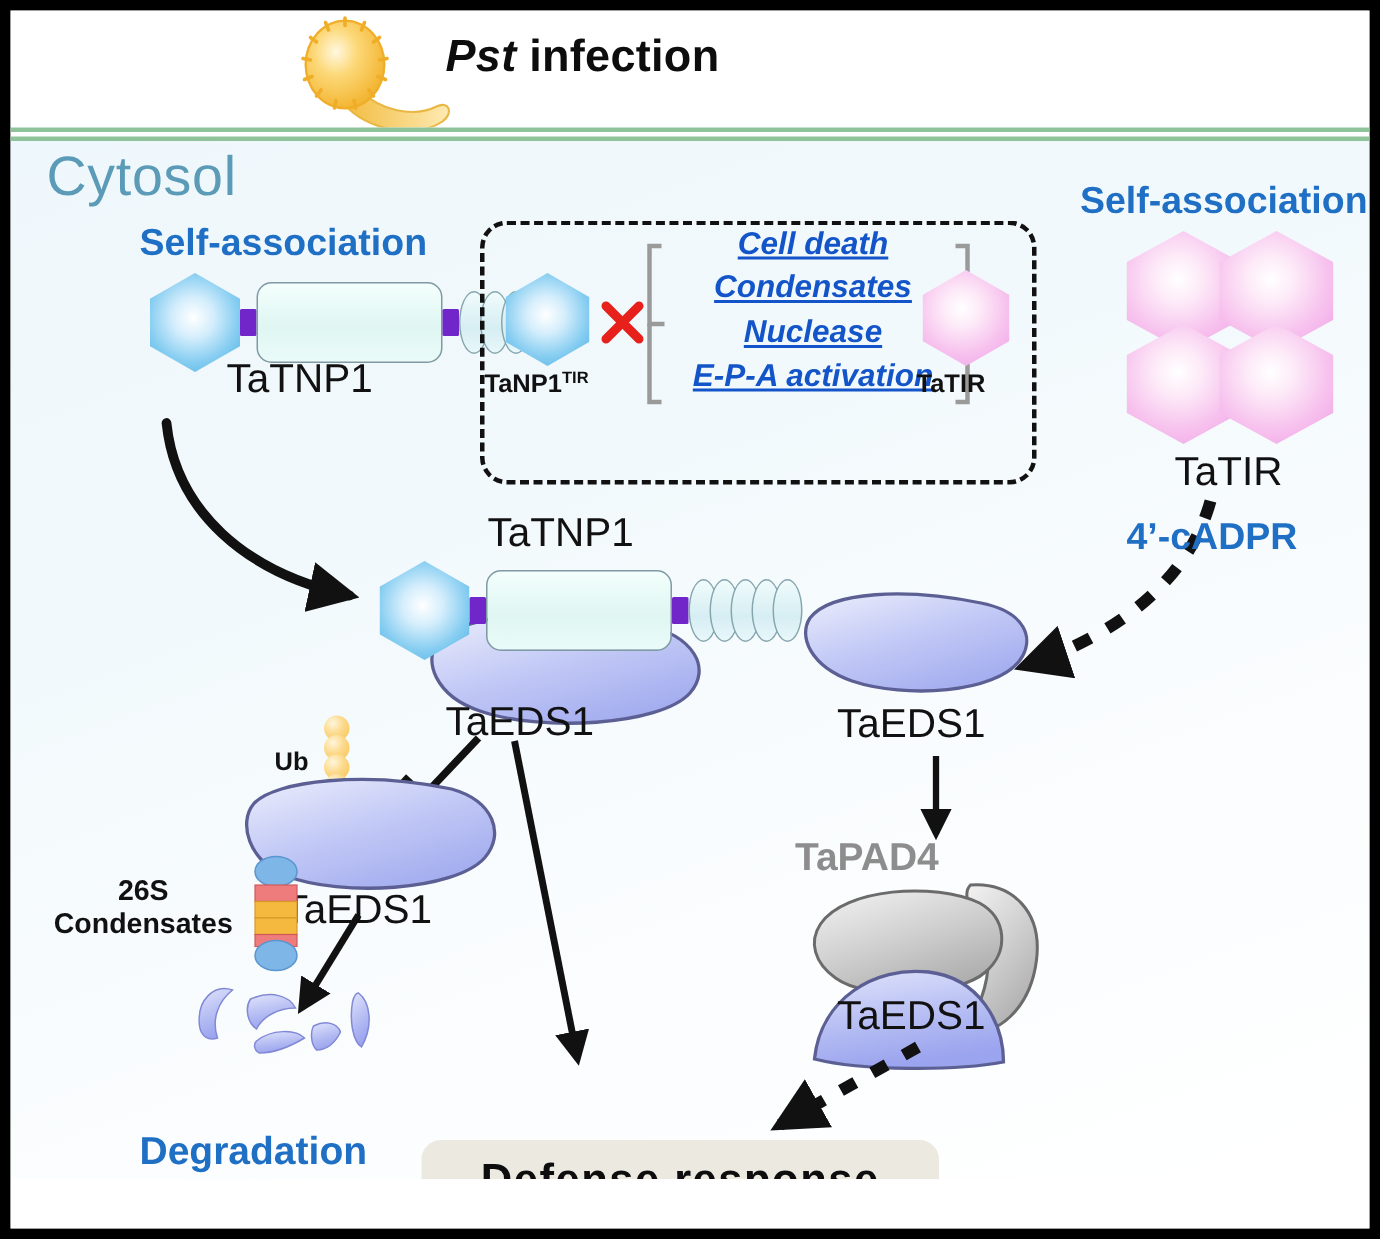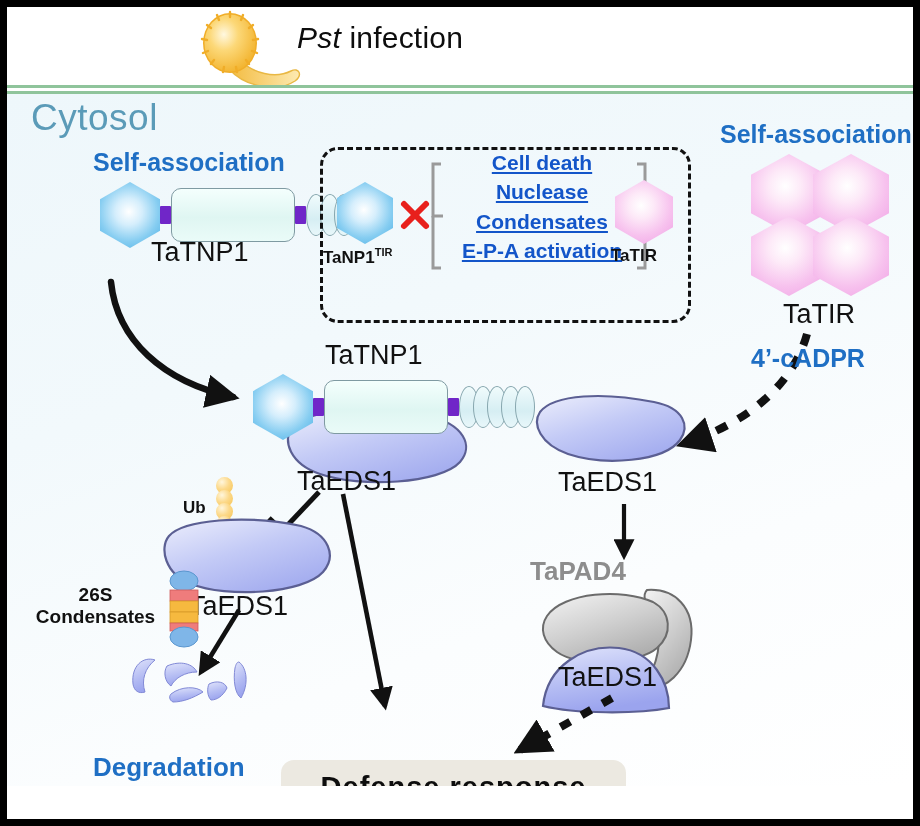--- a/index.html
+++ b/index.html
@@ -23,31 +23,32 @@
   #cytosol{
     position:absolute;left:0;top:87px;width:100%;bottom:33px;
     background:linear-gradient(160deg,#eef7fb 0%,#f2f9fc 35%,#fbfdfe 70%,#ffffff 100%);
   }
   #bottomwhite{position:absolute;left:0;bottom:0;width:100%;height:33px;background:#ffffff;}
 
   .abs{position:absolute;}
   .nosel{user-select:none;}
 
   
-  .t-title{font-size:30px;font-weight:normal;color:#0d0d0d;letter-spacing:.2px;}
+  .t-title{font-size:30px;font-weight:bold;color:#0d0d0d;letter-spacing:.2px;}
   .t-title i{font-style:italic;}
   .cytosol-label{
     font-size:37px;color:#5b9bb8;font-weight:normal;letter-spacing:.5px;
   }
   .blue-bold{color:#1f6fc4;font-weight:bold;}
   .lbl-black{color:#111;font-weight:normal;}
   .gray-lbl{color:#8d8d8d;font-weight:bold;}
   .underline-blue{
     color:#1355c9;font-weight:bold;text-decoration:underline;
     text-underline-offset:2px;
+    font-style:italic;
   }
   .small-black{color:#111;font-weight:bold;}
 
   
   #inset{
     position:absolute;left:313px;top:140px;width:365px;height:170px;
     border:3px dashed #111;border-radius:18px;background:transparent;
   }
 
   
@@ -190,22 +191,22 @@
 
     <svg class="abs" style="left:420px;top:64px;" width="240" height="150">
       <path d="M16,58 L6,58 L6,6 L14,6" fill="none" stroke="#9a9a9a" stroke-width="3"></path>
       <path d="M6,58 L6,110 L14,110" fill="none" stroke="#9a9a9a" stroke-width="3"></path>
       <path d="M208,58 L218,58 L218,6 L210,6" fill="none" stroke="#9a9a9a" stroke-width="3"></path>
       <path d="M218,58 L218,110 L210,110" fill="none" stroke="#9a9a9a" stroke-width="3"></path>
     </svg>
 
     <div class="abs nosel" style="left:437px;top:58px;width:196px;text-align:center;line-height:1.06;">
       <div class="underline-blue" style="font-size:21px;margin-bottom:7px;">Cell death</div>
+      <div class="underline-blue" style="font-size:21px;margin-bottom:7px;">Condensates</div>
       <div class="underline-blue" style="font-size:21px;margin-bottom:7px;">Nuclease</div>
-      <div class="underline-blue" style="font-size:21px;margin-bottom:7px;">Condensates</div>
       <div class="underline-blue" style="font-size:21px;">E-P-A activation</div>
     </div>
 
     <div class="abs" style="left:608px;top:86px;">
       <div class="hexpink" style="width:58px;height:64px;"></div>
     </div>
     <div class="abs small-black nosel" style="left:604px;top:152px;font-size:17px;">TaTIR</div>
 
     <div class="abs blue-bold nosel" style="left:713px;top:26px;font-size:25px;">Self-association</div>
 

